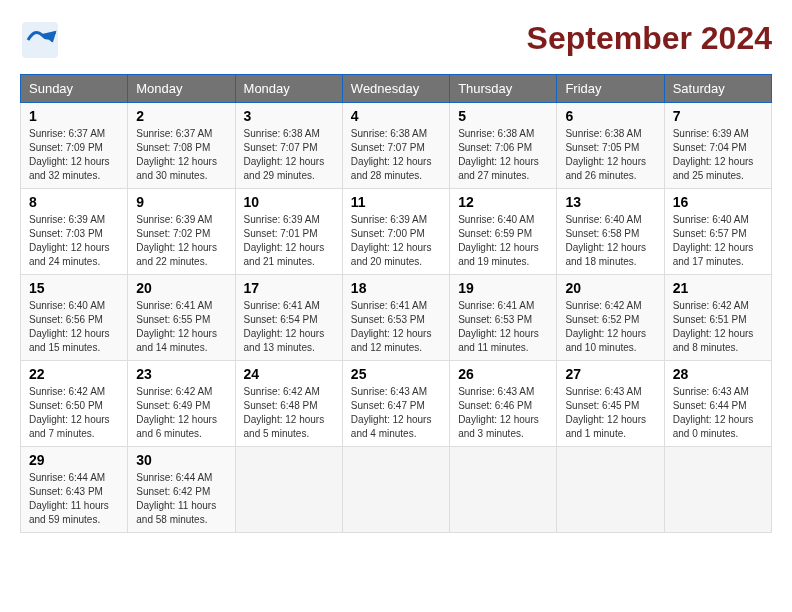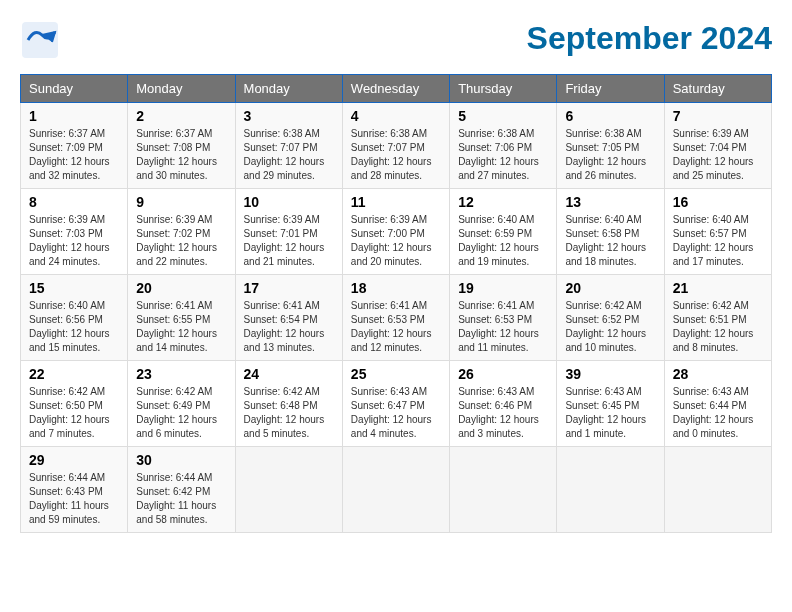--- a/index.html
+++ b/index.html
@@ -28,21 +28,21 @@
     }
     .logo-text span {
       color: #2196F3;
     }
     .title-section {
       text-align: right;
     }
     .month-title {
       font-size: 32px;
       font-weight: bold;
-      color: #0369a1;
+      color: #7f1d1d;
     }
     .location {
       font-size: 14px;
       color: #555;
     }
     table {
       width: 100%;
       border-collapse: collapse;
       font-size: 11px;
     }
@@ -299,21 +299,21 @@
 and 4 minutes.</div>
         </td>
         <td>
           <span class="day-num">26</span>
           <div class="day-info" style="white-space: pre-line;">Sunrise: 6:43 AM
 Sunset: 6:46 PM
 Daylight: 12 hours
 and 3 minutes.</div>
         </td>
         <td>
-          <span class="day-num">39</span>
+          <span class="day-num">27</span>
           <div class="day-info" style="white-space: pre-line;">Sunrise: 6:43 AM
 Sunset: 6:45 PM
 Daylight: 12 hours
 and 1 minute.</div>
         </td>
         <td>
           <span class="day-num">28</span>
           <div class="day-info" style="white-space: pre-line;">Sunrise: 6:43 AM
 Sunset: 6:44 PM
 Daylight: 12 hours

